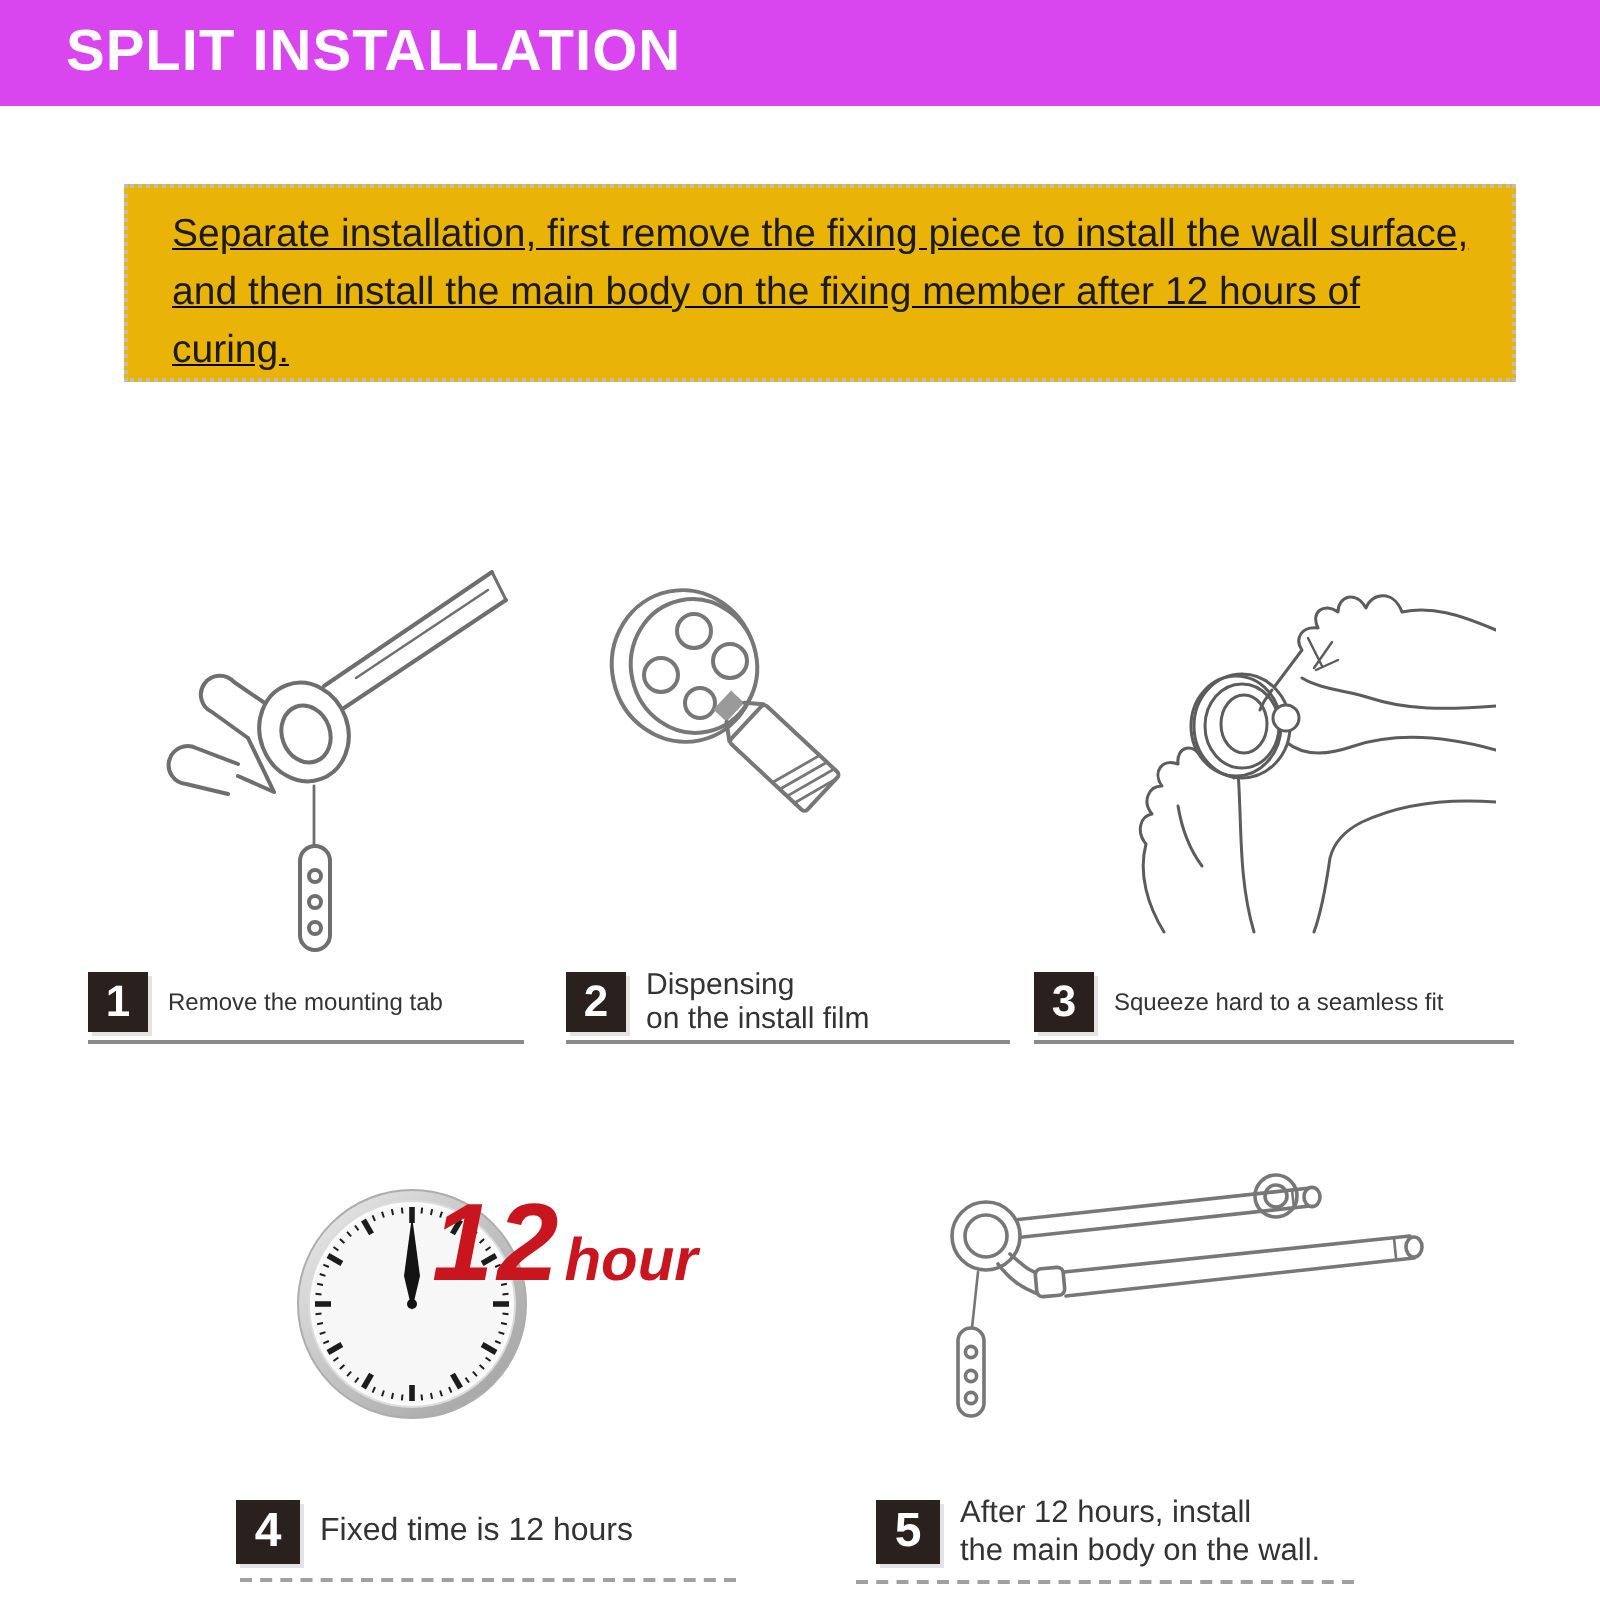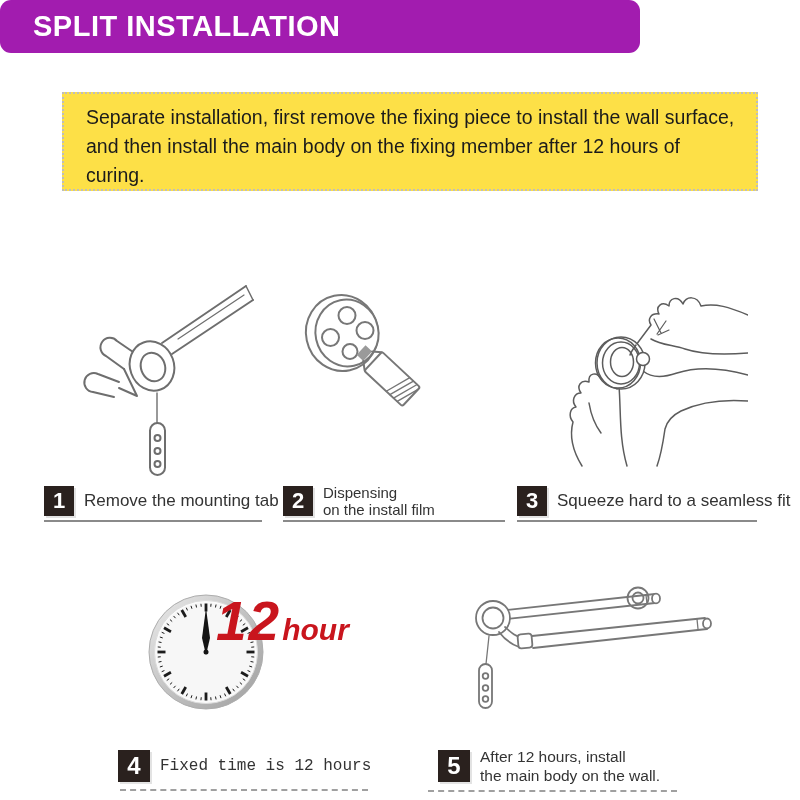--- a/index.html
+++ b/index.html
@@ -1,43 +1,43 @@
 <!DOCTYPE html>
 <html><head>
 <meta charset="utf-8">
 <style>
   * { margin:0; padding:0; box-sizing:border-box; }
   html,body { background:#fff; }
   body { font-family:"Liberation Sans", sans-serif; }
   .canvas { position:relative; width:800px; height:800px; background:#fff; overflow:hidden; }
 
   
-  .header { position:absolute; left:0; top:0; width:640px; height:53px; background:#a21caf;
-            display:flex; align-items:center; padding-left:33px;border-radius:11px; }
+  .header { position:absolute; left:0; top:0; width:800px; height:53px; background:#d946ef;
+            display:flex; align-items:center; padding-left:33px; }
   .header h1 { color:#fff; font-size:29px; font-weight:bold; letter-spacing:.5px; }
 
   
   .intro-box { position:absolute; left:62px; top:92px; width:696px; height:99px;
-               border:2px dotted #bdbdbd; padding:9px 18px 0 22px; background:#fde047; }
+               border:2px dotted #bdbdbd; padding:9px 18px 0 22px; background:#eab308;text-decoration:underline; }
   .intro-box p { font-size:19.5px; line-height:29px; color:#1b1b1b; }
 
   
   .illus { position:absolute; }
   .illus svg { display:block; }
 
   
   .step { position:absolute; display:flex; align-items:center; gap:10px; }
   .badge { width:30px; height:30px; background:#2a211e; color:#fff; font-size:22px; font-weight:bold;
            display:flex; align-items:center; justify-content:center; flex:none;
            box-shadow:2px 2px 0 rgba(175,175,175,.35); }
   .badge.lg { width:32px; height:32px; font-size:24px; }
-  .lbl { color:#333; font-size:17px; white-space:nowrap; }
+  .lbl { color:#333; font-size:12px; white-space:nowrap; }
   .lbl.two { line-height:17px; font-size:15px; }
   .lbl.b5 { font-size:15.5px; line-height:19px; }
-  .lbl.b4 { font-size:16px;font-family:Liberation Mono, monospace; }
+  .lbl.b4 { font-size:16px; }
 
   .divider { position:absolute; height:0; border-top:2px solid #8a8a8a; }
   .divider.dashed { border-top:2px dashed #a0a0a0; }
 
   
   .hour-label { position:absolute; left:216px; top:574px; display:flex; align-items:baseline;
                 color:#c9151d; font-weight:bold; font-style:italic;margin-top:20px; }
   .hour-label .big { font-size:55px; letter-spacing:2px; line-height:1; }
   .hour-label .small { font-size:30px; margin-left:1px; line-height:1;text-align:center; }
 </style>

